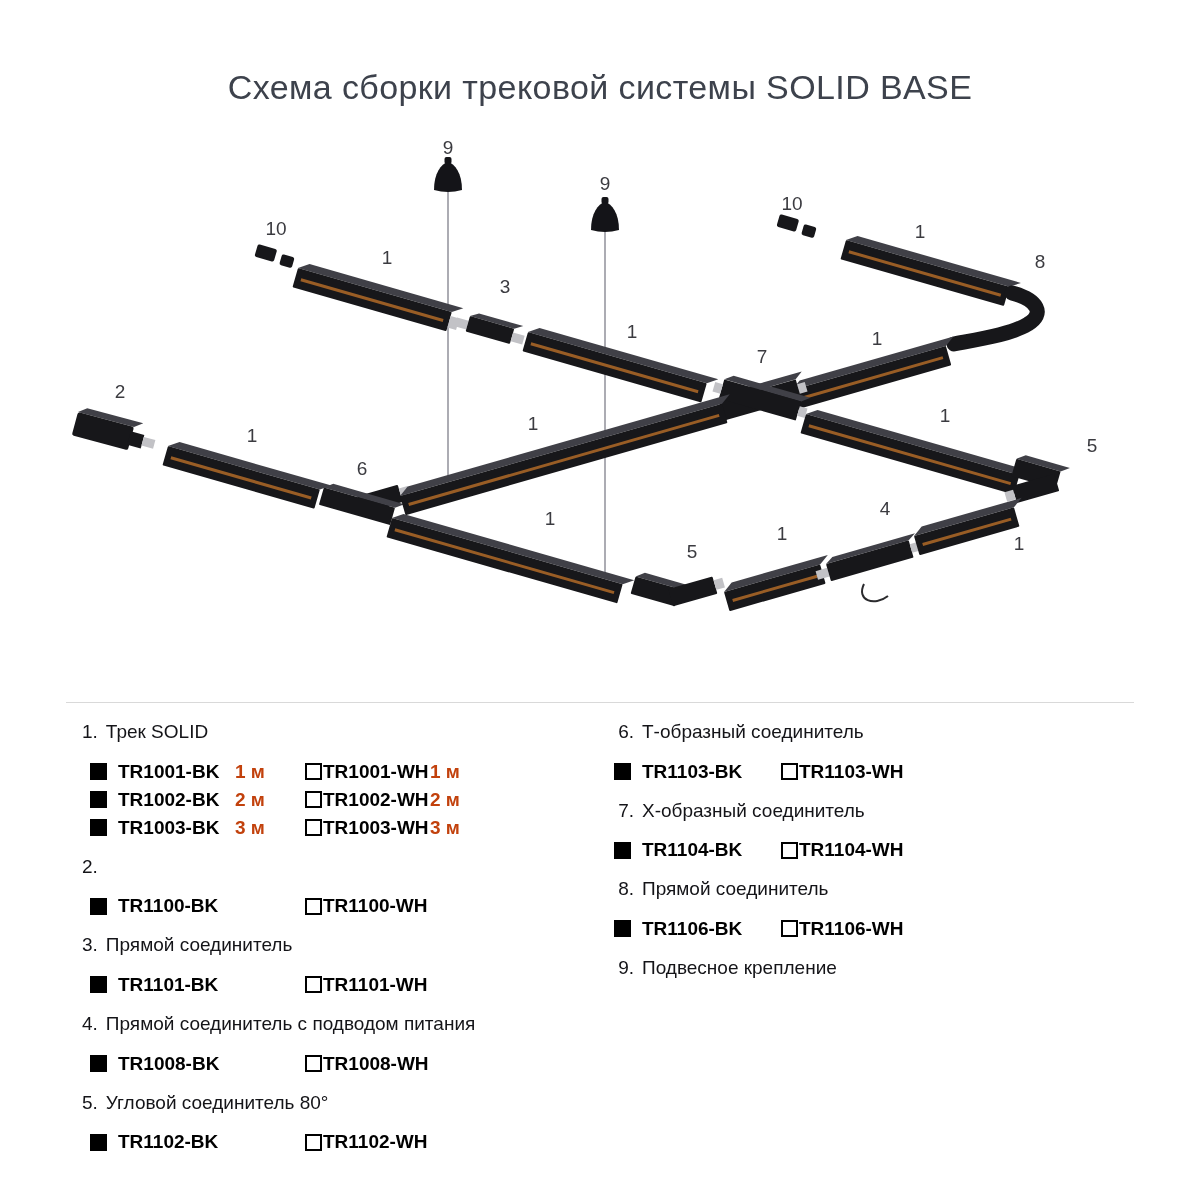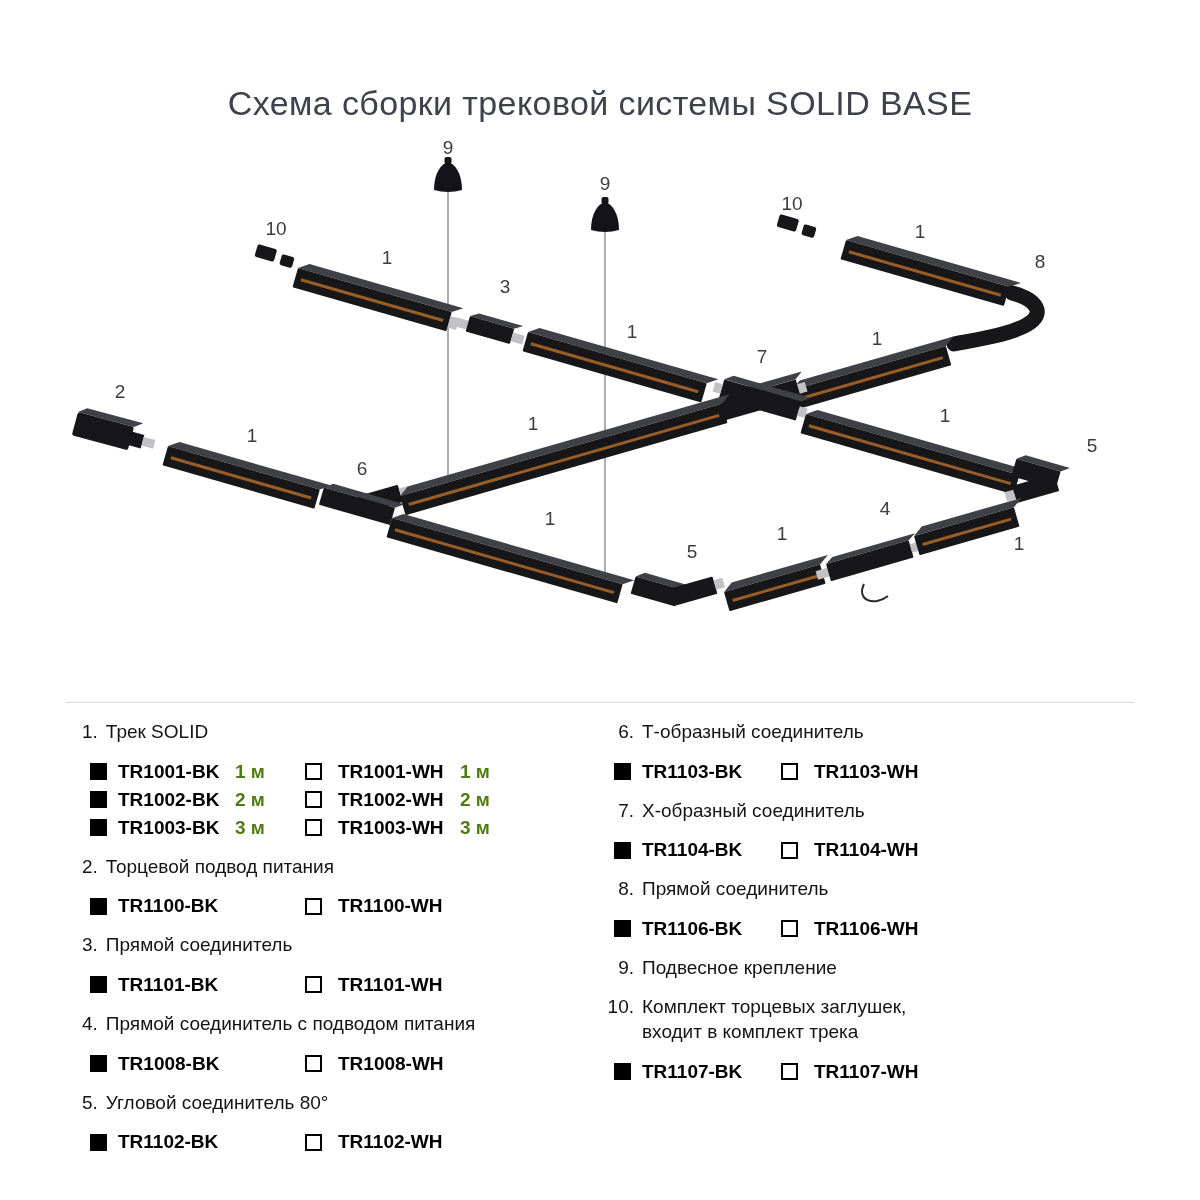--- a/index.html
+++ b/index.html
@@ -2,21 +2,21 @@
 <html><head>
 <meta charset="utf-8">
 <style>
   html,body{margin:0;padding:0}
   body{
     width:1200px;height:1200px;position:relative;background:#ffffff;
     font-family:"Liberation Sans",sans-serif;overflow:hidden;color:#141418;
   }
   .page-title{
     position:absolute;top:68px;left:0;width:100%;text-align:center;
-    font-size:34px;font-weight:400;color:#3d424c;letter-spacing:.4px;margin-top:16px;
+    font-size:34px;font-weight:400;color:#3d424c;letter-spacing:.4px;
   }
   svg.diagram{position:absolute;top:128px;left:0;}
   .divider{position:absolute;top:702px;left:66px;width:1068px;height:1px;background:#d9d9d9;}
 
   
   .tr-body{fill:#17171a}
   .tr-top{fill:#404047}
   .tr-accent{fill:#b06a28;opacity:.85}
   .tr-gray{fill:#c2c2c6}
   .cord{stroke:#90909a;stroke-width:1.5}
@@ -30,27 +30,27 @@
   .legend-left{left:82px;width:505px}
   .legend-right{left:601px;width:560px}
   .sec{margin-bottom:12px}
   .sec-title{display:flex;gap:8px;font-size:19px;color:#141418;margin-bottom:13px;line-height:1.35}
   .num{display:inline-block}
   .legend-right .num{min-width:33px;text-align:right}
   .row{display:flex;align-items:center;height:28px;padding-left:8px}
   .legend-right .row{padding-left:13px}
   .bk{display:flex;align-items:center;gap:11px;width:215px}
   .legend-right .bk{width:167px}
-  .wh{display:flex;align-items:center;gap:16px}
+  .wh{display:flex;align-items:center;gap:1px}
   .sw{width:17px;height:17px;flex:0 0 17px}
   .sw.b{background:#000}
   .sw.w{background:#fff;border:2px solid #000;box-sizing:border-box}
   .code{font-weight:bold;font-size:19px;color:#000;white-space:nowrap}
   .cw{width:106px}
-  .size{font-weight:bold;font-size:19px;color:#4d7c0f;white-space:nowrap}
+  .size{font-weight:bold;font-size:19px;color:#c2410c;white-space:nowrap}
 </style>
 </head>
 <body>
 
 <div class="page-title">Схема сборки трековой системы SOLID BASE</div>
 
 <svg class="diagram" width="1200" height="570" viewBox="0 0 1200 570">
 
   <line class="cord" x1="448" y1="62" x2="448" y2="352"></line>
   <line class="cord" x1="605" y1="102" x2="605" y2="448"></line>
@@ -264,21 +264,20 @@
         <span class="sw w"></span>
         <span class="code cw">TR1003-WH</span>
         <span class="size">3 м</span>
       </span>
     </div>
   </div>
 
   <div class="sec">
     <div class="sec-title">
       <span class="num">2.</span>
-      <span>Торцевой подвод питания</span>
     </div>
     <div class="row">
       <span class="bk">
         <span class="sw b"></span>
         <span class="code">TR1100-BK</span>
       </span>
       <span class="wh">
         <span class="sw w"></span>
         <span class="code">TR1100-WH</span>
       </span>
@@ -391,33 +390,14 @@
     </div>
   </div>
 
   <div class="sec">
     <div class="sec-title">
       <span class="num">9.</span>
       <span>Подвесное крепление</span>
     </div>
   </div>
 
-  <div class="sec">
-    <div class="sec-title">
-      <span class="num">10.</span>
-      <span>
-        <span>Комплект торцевых заглушек,</span><br>
-        <span>входит в комплект трека</span>
-      </span>
-    </div>
-    <div class="row">
-      <span class="bk">
-        <span class="sw b"></span>
-        <span class="code">TR1107-BK</span>
-      </span>
-      <span class="wh">
-        <span class="sw w"></span>
-        <span class="code">TR1107-WH</span>
-      </span>
-    </div>
-  </div>
 
 </div>
 
 </body></html>

